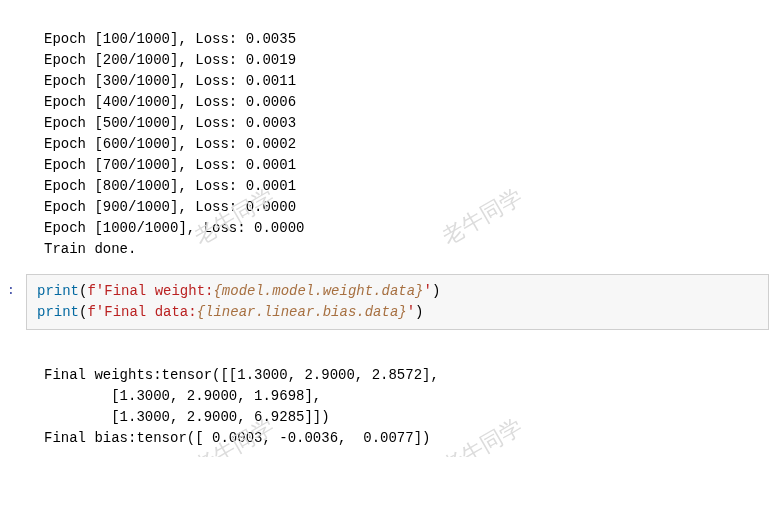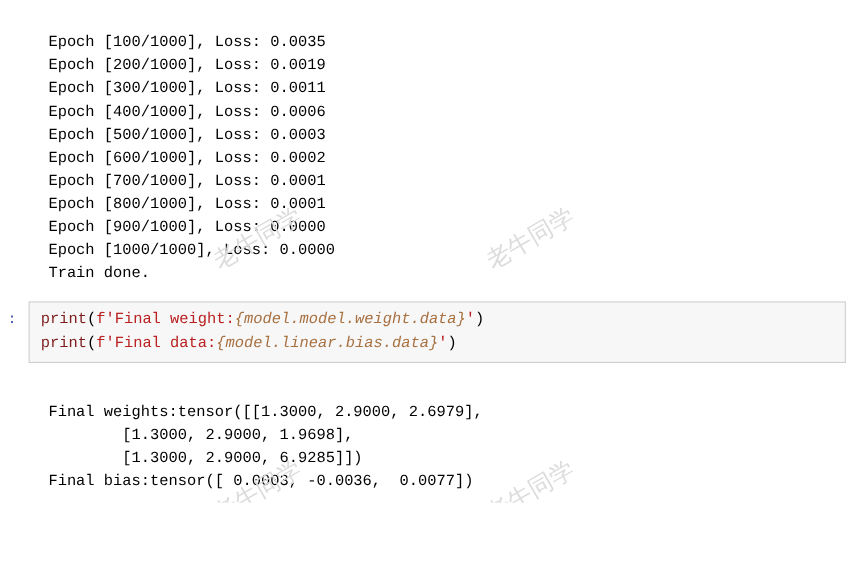--- a/index.html
+++ b/index.html
@@ -27,21 +27,21 @@
     .code-cell-prompt {
       position: absolute;
       left: -20px;
       top: 6px;
       color: #303f9f;
       font-size: 13px;
     }
     .code-line {
       white-space: pre;
     }
-    .py-builtin { color: #7f1d1d; }
+    .py-builtin { color: #0369a1; }
     .py-string { color: #ba2121; }
     .py-fstring-expr { color: #a77041; font-style: italic; }
     .watermark {
       position: absolute;
       color: #dcdcdc;
       font-size: 22px;
       font-family: sans-serif;
       transform: rotate(-30deg);
       pointer-events: none;
       user-select: none;
@@ -69,21 +69,21 @@
 <span>Epoch [700/1000], Loss: 0.0001</span>
 <span>Epoch [800/1000], Loss: 0.0001</span>
 <span>Epoch [900/1000], Loss: 0.0000</span>
 <span>Epoch [1000/1000], Loss: 0.0000</span>
 <span>Train done.</span>
 </div>
 
 <div class="code-cell">
   <div class="code-cell-prompt">:</div>
   <div class="code-line"><span class="py-builtin">print</span><span>(</span><span class="py-string">f</span><span class="py-string">'Final weight:</span><span class="py-fstring-expr">{</span><span class="py-fstring-expr">model.model.weight.data</span><span class="py-fstring-expr">}</span><span class="py-string">'</span><span>)</span></div>
-  <div class="code-line"><span class="py-builtin">print</span><span>(</span><span class="py-string">f</span><span class="py-string">'Final data:</span><span class="py-fstring-expr">{</span><span class="py-fstring-expr">model.linear.bias.data</span><span class="py-fstring-expr">}</span><span class="py-string">'</span><span>)</span></div>
+  <div class="code-line"><span class="py-builtin">print</span><span>(</span><span class="py-string">f</span><span class="py-string">'Final data:</span><span class="py-fstring-expr">{</span><span class="py-fstring-expr">linear.linear.bias.data</span><span class="py-fstring-expr">}</span><span class="py-string">'</span><span>)</span></div>
 </div>
 
 <div class="output-block">
-<span>Final weights:tensor([[1.3000, 2.9000, 2.6979],</span>
+<span>Final weights:tensor([[1.3000, 2.9000, 2.8572],</span>
 <span>        [1.3000, 2.9000, 1.9698],</span>
 <span>        [1.3000, 2.9000, 6.9285]])</span>
 <span>Final bias:tensor([ 0.0003, -0.0036,  0.0077])</span>
 </div>
 
 </body></html>

